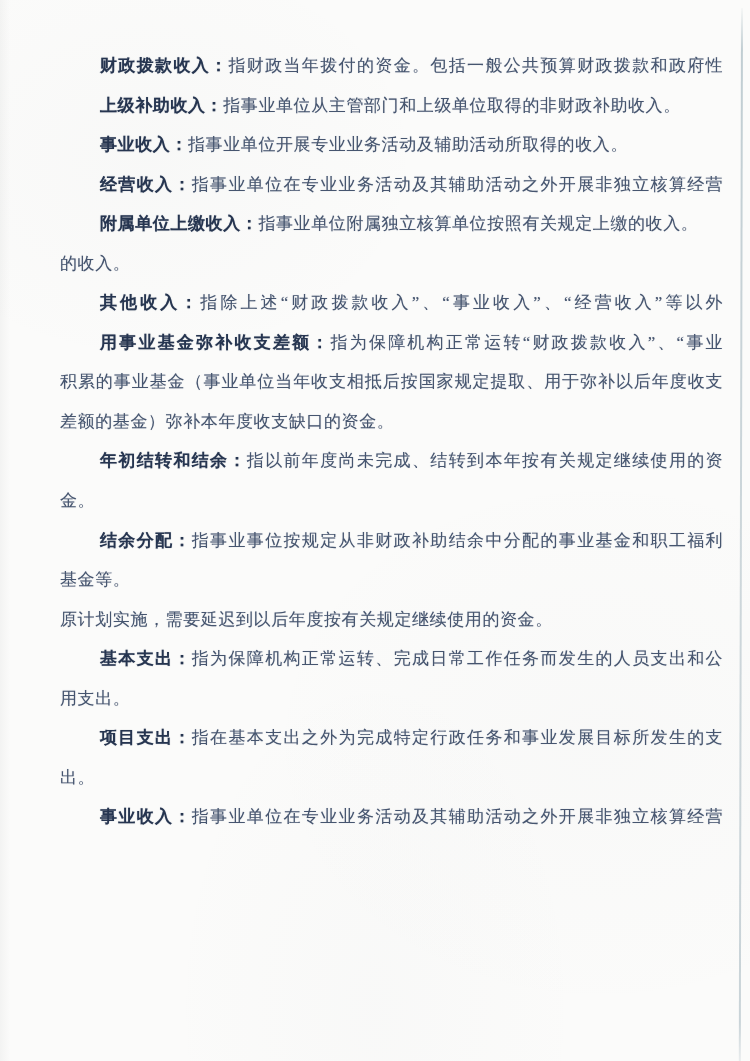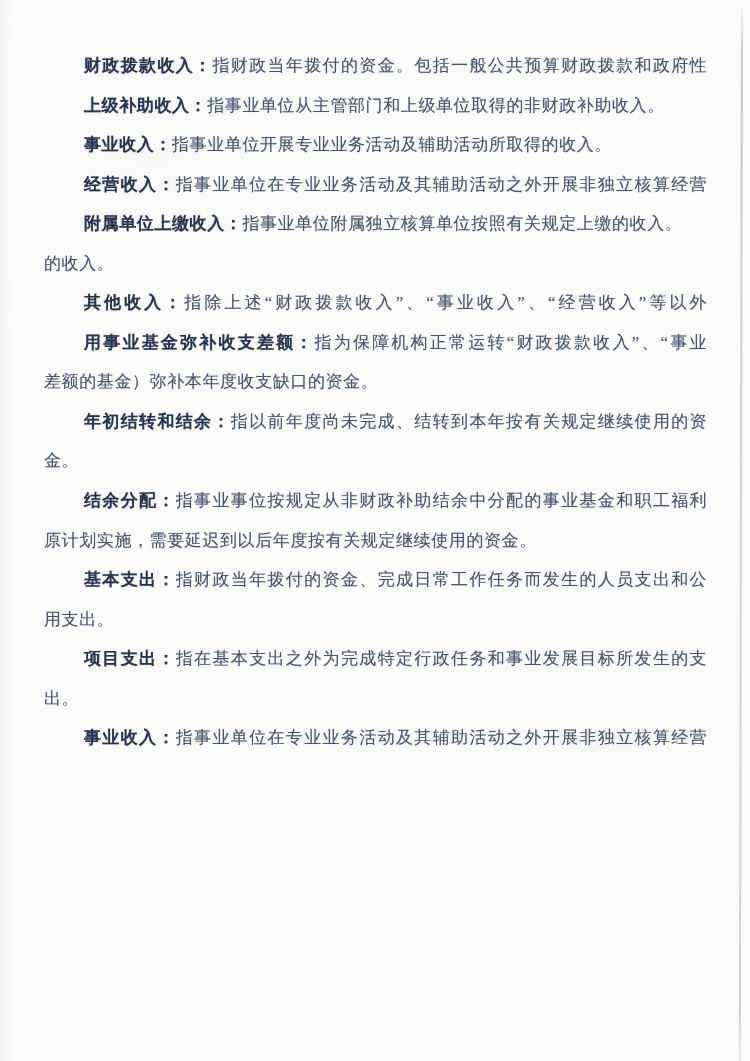--- a/index.html
+++ b/index.html
@@ -15,21 +15,21 @@
     background-color: #fbfbfa;
     background-image:
       radial-gradient(ellipse 400px 300px at 20% 15%, rgba(120,130,140,0.025), rgba(0,0,0,0) 70%),
       radial-gradient(ellipse 500px 400px at 80% 70%, rgba(120,130,140,0.02), rgba(0,0,0,0) 70%),
       radial-gradient(ellipse 300px 500px at 50% 95%, rgba(120,130,140,0.02), rgba(0,0,0,0) 70%);
     overflow: hidden;
     font-family: "Liberation Serif", "DejaVu Serif", serif;
   }
   .content {
     position: absolute;
-    left: 44px;
+    left: 60px;
     top: 46px;
     width: 663px;
     font-size: 17px;
     line-height: 39.55px;
     color: var(--text-color, #46556f);
     text-shadow: 0 0 1px rgba(70, 85, 115, 0.35);
   }
   .line {
     text-align: justify;
     text-align-last: justify;
@@ -79,26 +79,28 @@
 <div class="page" style="--text-color: #46556f; --term-color: #263550; background-color: rgb(251, 251, 250);">
   <div class="content">
       <div class="line first"><span class="term">财政拨款收入：</span><span>指财政当年拨付的资金。包括一般公共预算财政拨款和政府性</span></div>
       <div class="line first last"><span class="term">上级补助收入：</span><span>指事业单位从主管部门和上级单位取得的非财政补助收入。</span></div>
       <div class="line first last"><span class="term">事业收入：</span><span>指事业单位开展专业业务活动及辅助活动所取得的收入。</span></div>
       <div class="line first"><span class="term">经营收入：</span><span>指事业单位在专业业务活动及其辅助活动之外开展非独立核算经营</span></div>
       <div class="line first last"><span class="term">附属单位上缴收入：</span><span>指事业单位附属独立核算单位按照有关规定上缴的收入。</span></div>
       <div class="line last"><span>的收入。</span></div>
       <div class="line first"><span class="term">其他收入：</span><span>指除上述“财政拨款收入”、“事业收入”、“经营收入”等以外</span></div>
       <div class="line first"><span class="term">用事业基金弥补收支差额：</span><span>指为保障机构正常运转“财政拨款收入”、“事业</span></div>
+      <div class="line"><span>积累的事业基金（事业单位当年收支相抵后按国家规定提取、用于弥补以后年度收支</span></div>
       <div class="line last"><span>差额的基金）弥补本年度收支缺口的资金。</span></div>
       <div class="line first"><span class="term">年初结转和结余：</span><span>指以前年度尚未完成、结转到本年按有关规定继续使用的资</span></div>
       <div class="line last"><span>金。</span></div>
       <div class="line first"><span class="term">结余分配：</span><span>指事业事位按规定从非财政补助结余中分配的事业基金和职工福利</span></div>
+      <div class="line last"><span>基金等。</span></div>
       <div class="line last"><span>原计划实施，需要延迟到以后年度按有关规定继续使用的资金。</span></div>
-      <div class="line first"><span class="term">基本支出：</span><span>指财政当年拨付的资金、完成日常工作任务而发生的人员支出和公</span></div>
+      <div class="line first"><span class="term">基本支出：</span><span>指为保障机构正常运转、完成日常工作任务而发生的人员支出和公</span></div>
       <div class="line last"><span>用支出。</span></div>
       <div class="line first"><span class="term">项目支出：</span><span>指在基本支出之外为完成特定行政任务和事业发展目标所发生的支</span></div>
       <div class="line last"><span>出。</span></div>
       <div class="line first"><span class="term">事业收入：</span><span>指事业单位在专业业务活动及其辅助活动之外开展非独立核算经营</span></div>
     </div>
   <div class="scan-line-right"></div>
   <div class="edge-shadow-left"></div>
 </div>
 
 </body></html>

